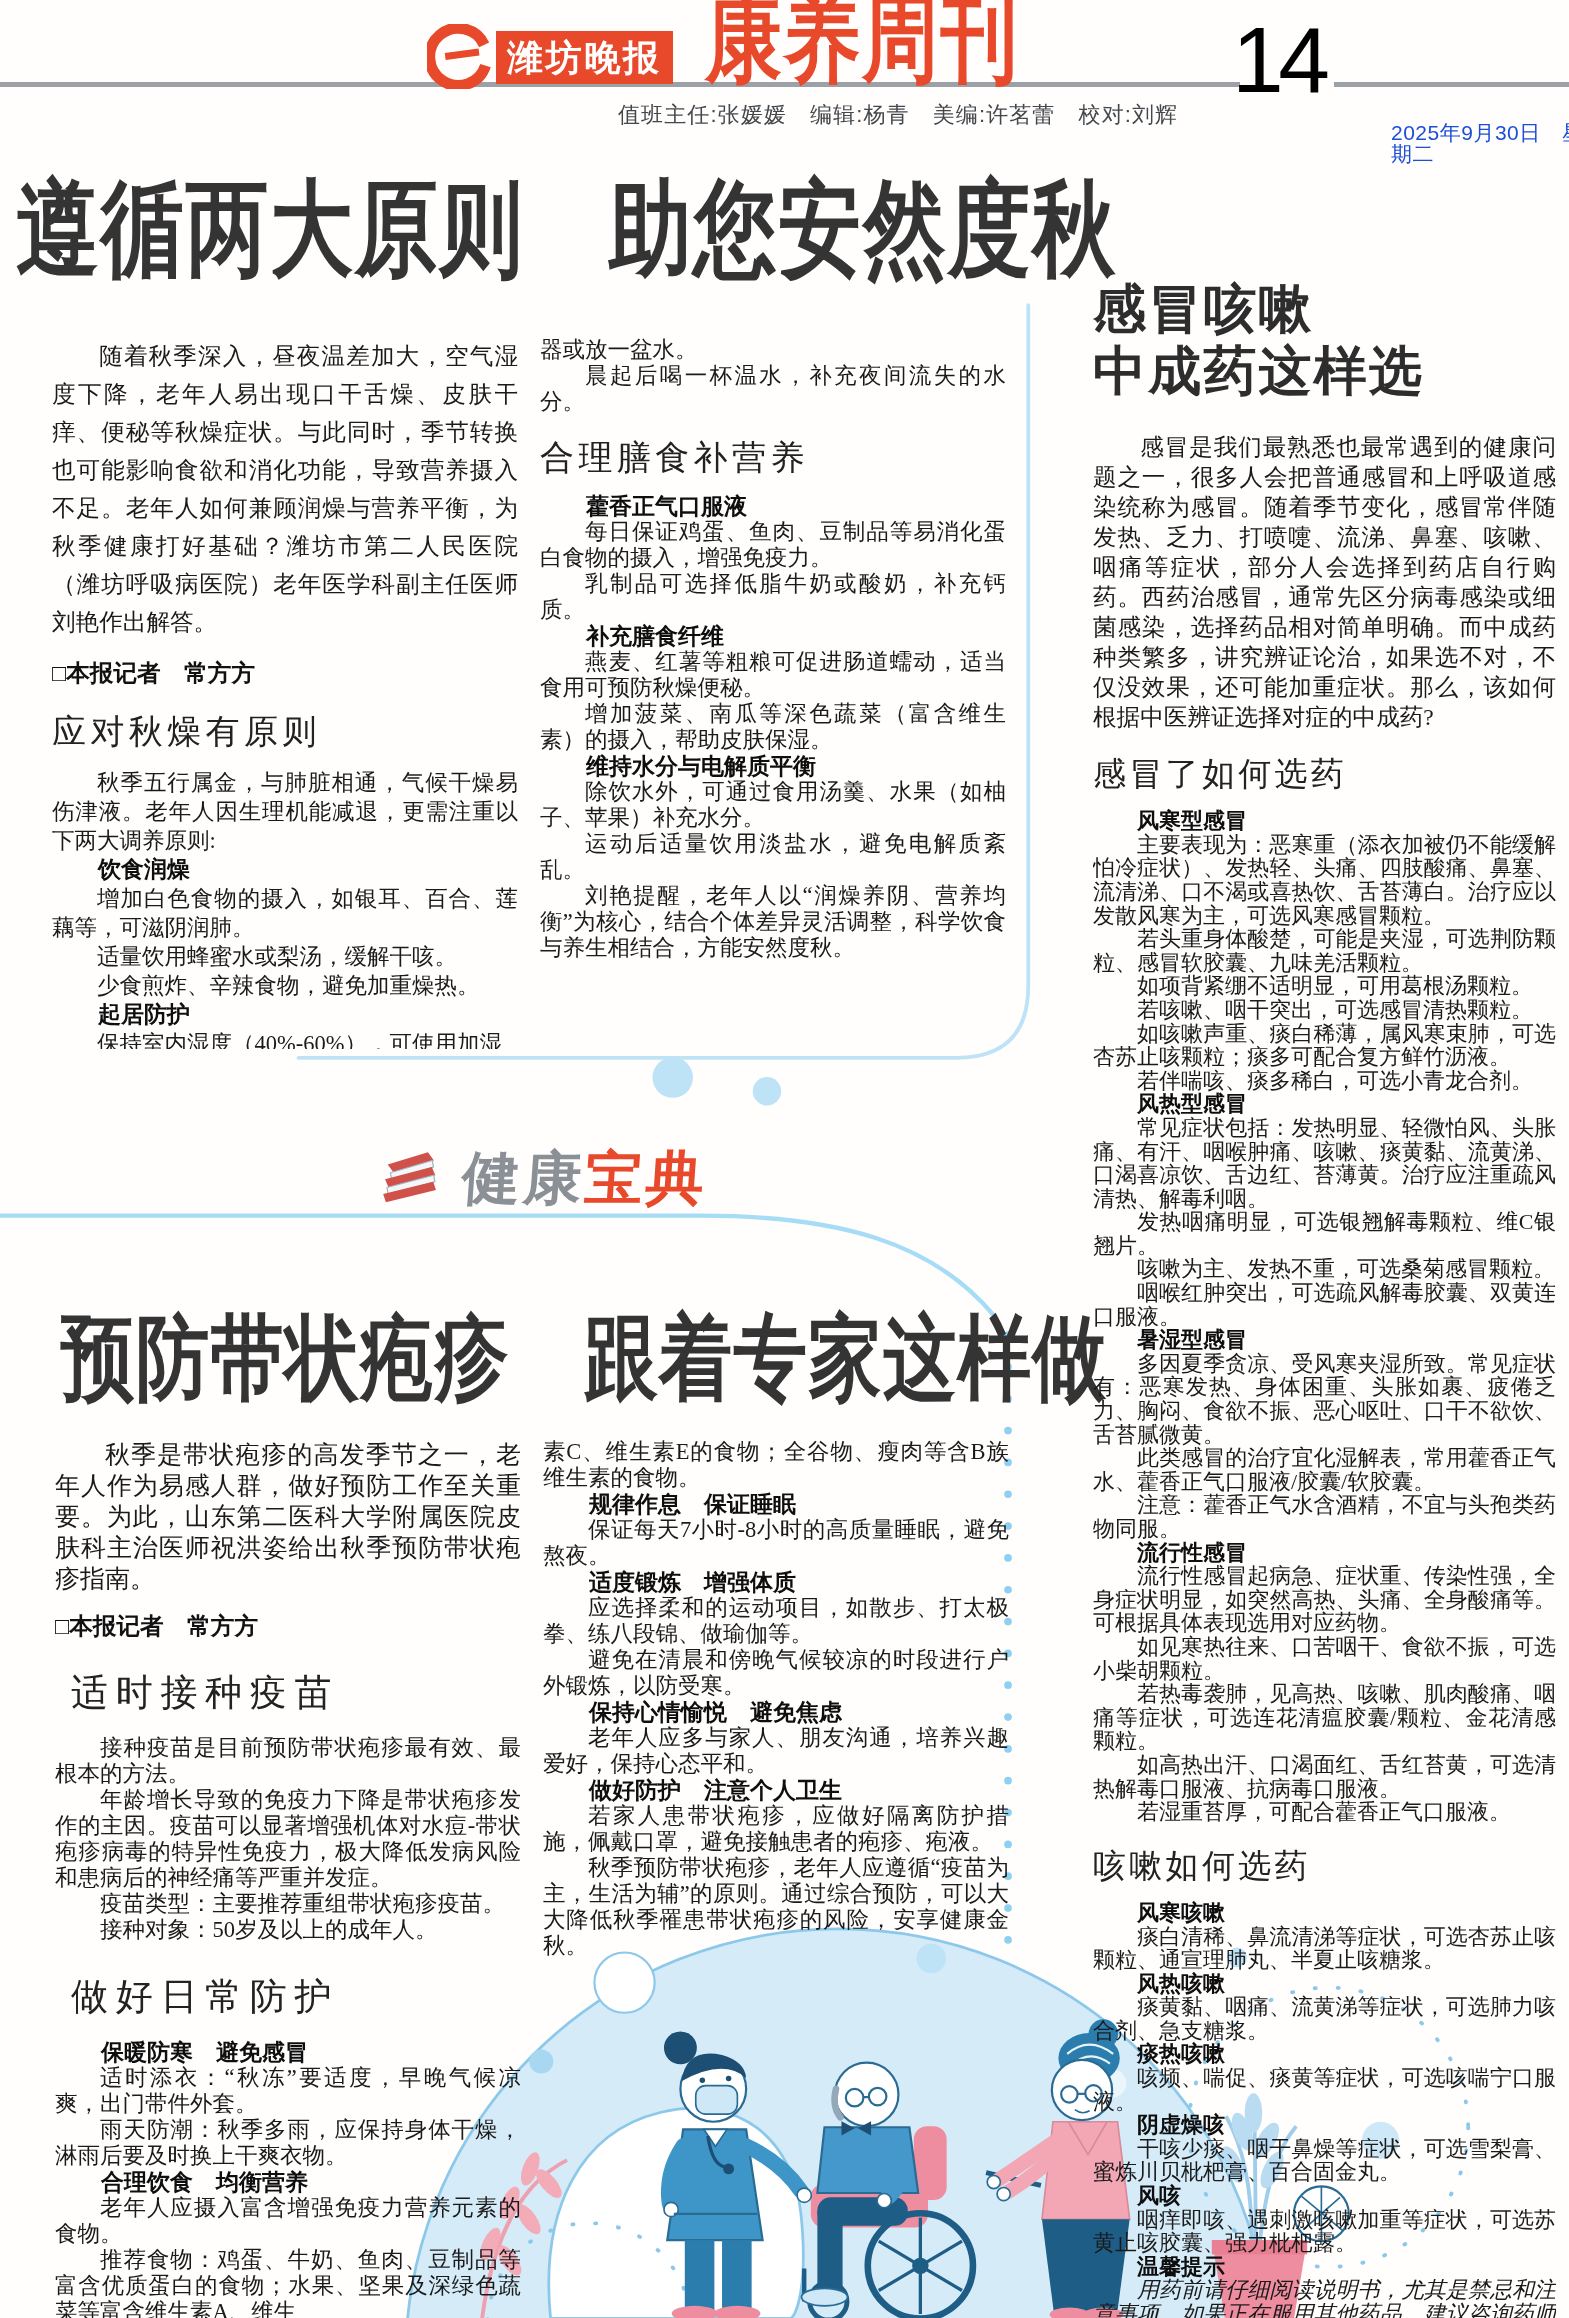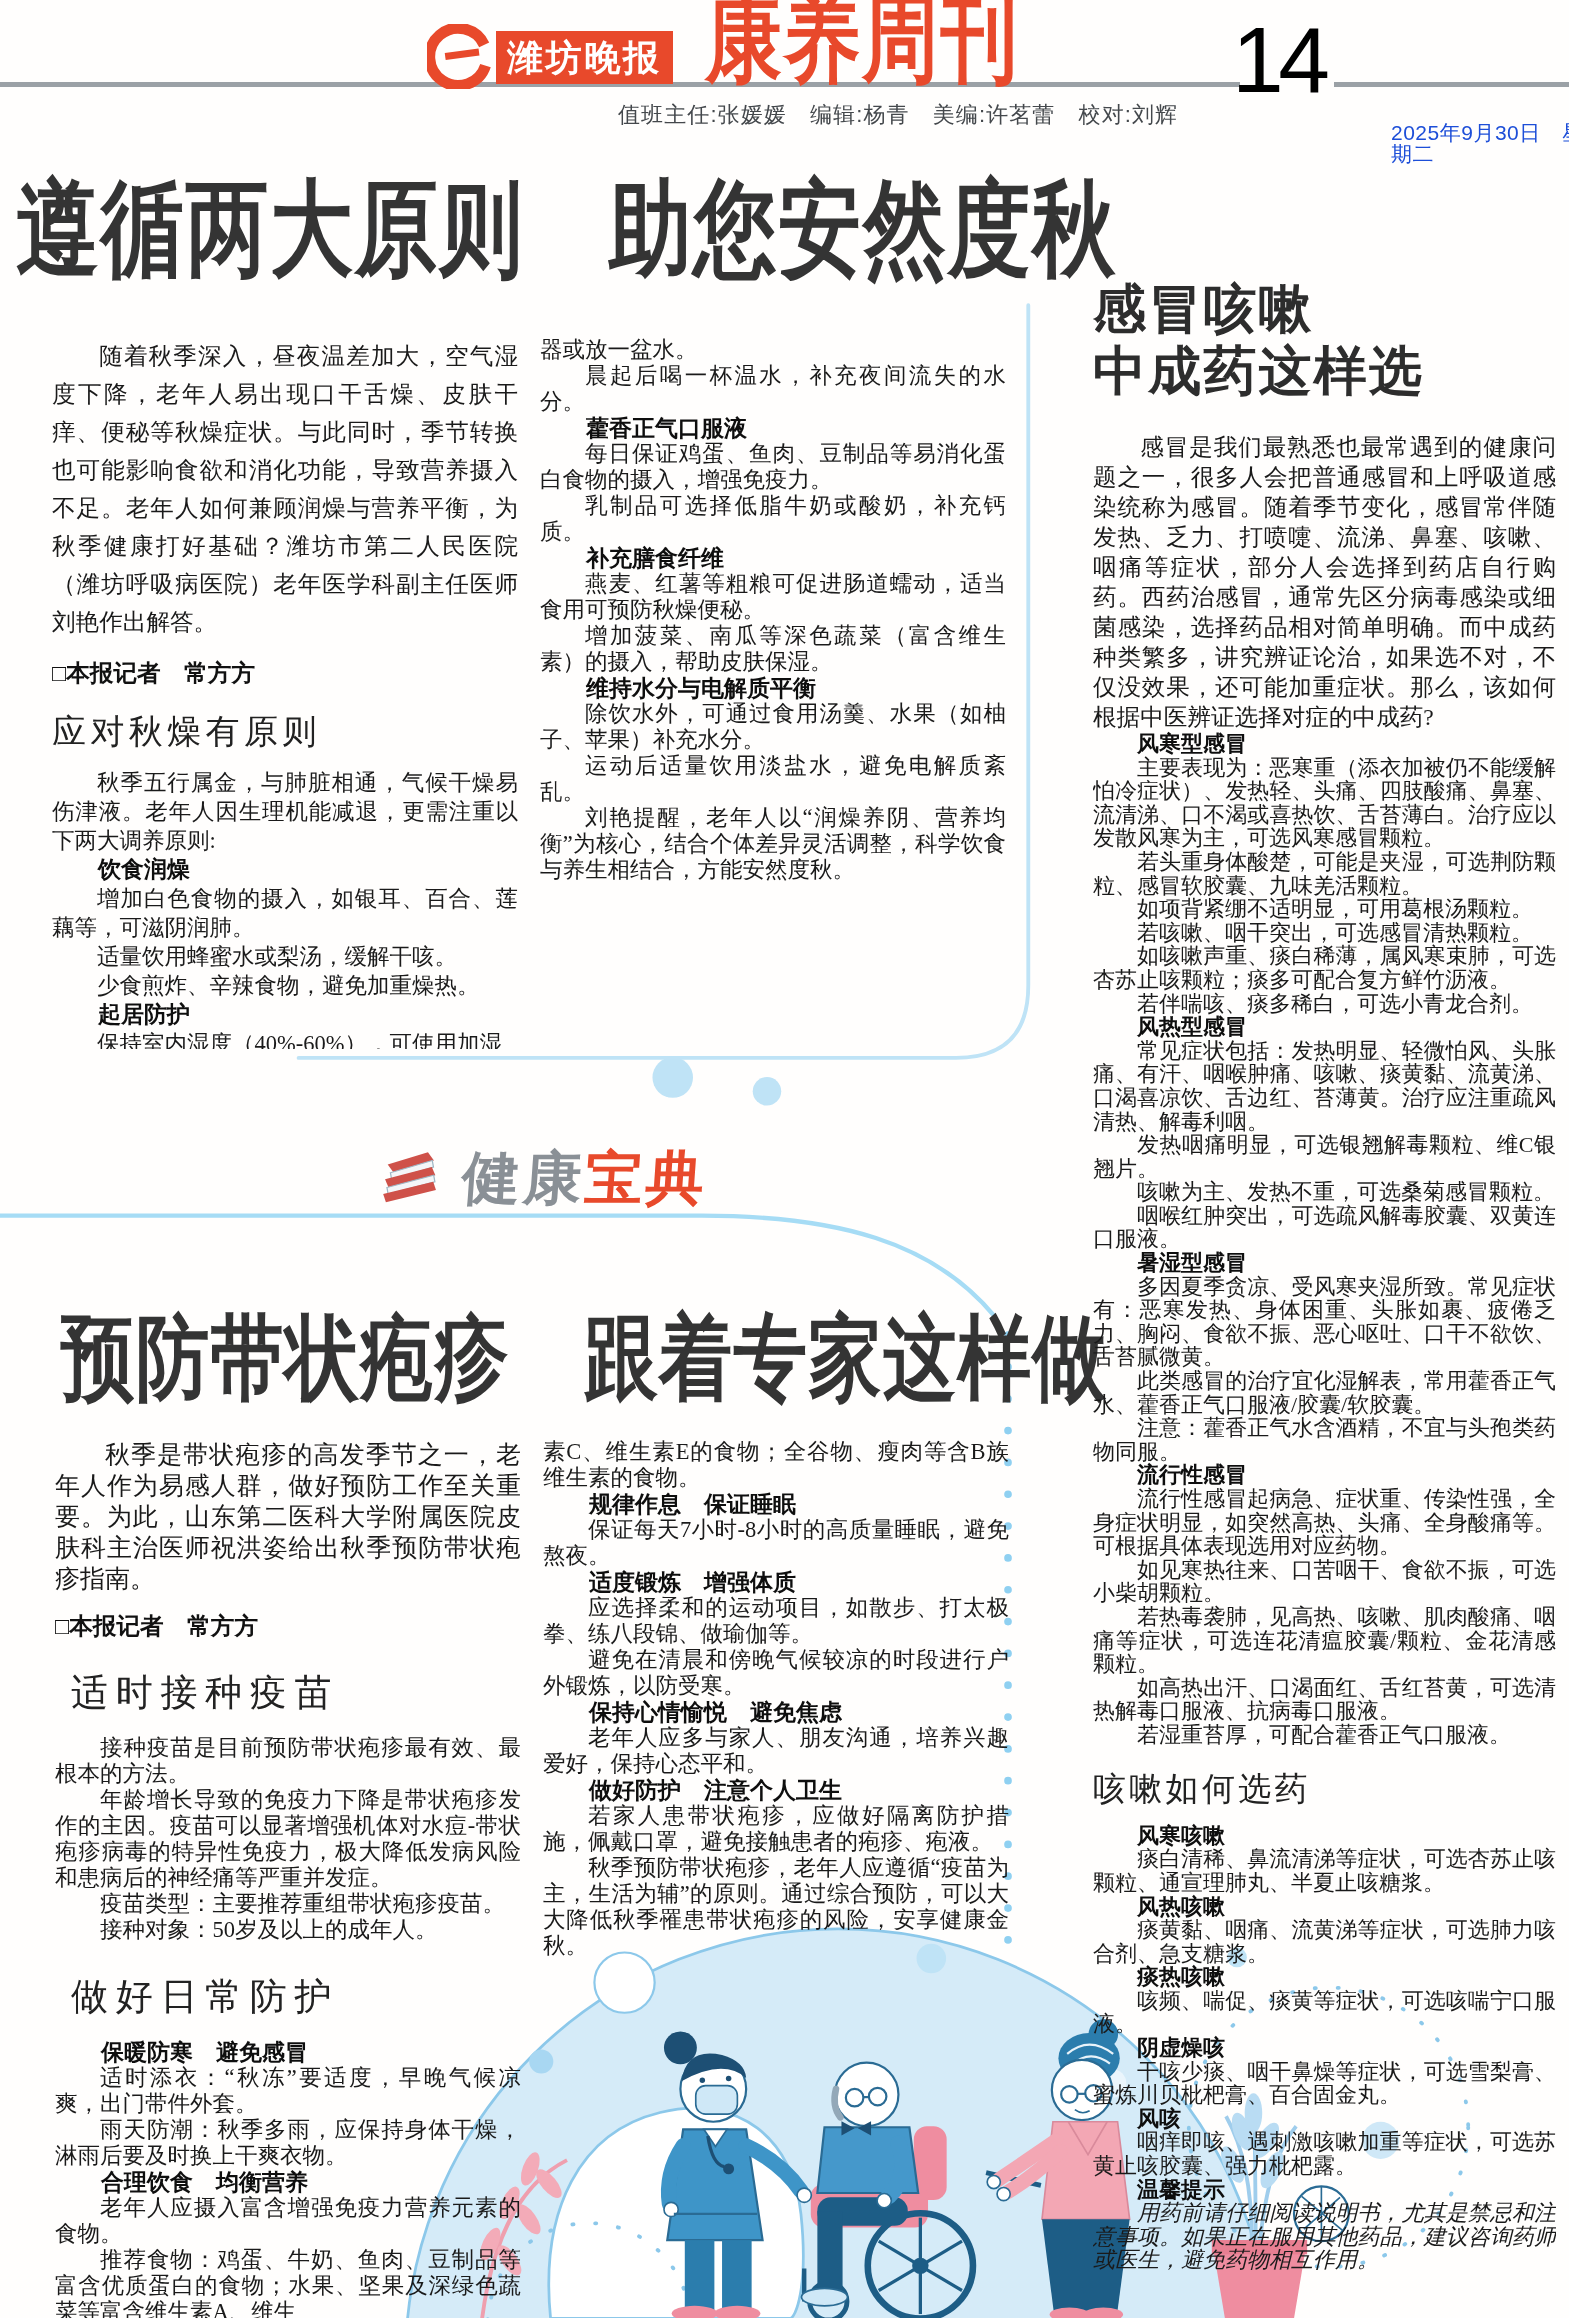--- a/index.html
+++ b/index.html
@@ -230,20 +230,21 @@
         <p class="body-p">适量饮用蜂蜜水或梨汤，缓解干咳。</p>
         <p class="body-p">少食煎炸、辛辣食物，避免加重燥热。</p>
         <p class="sub">起居防护</p>
         <p class="body-p">保持室内湿度（40%-60%），可使用加湿</p>
       </div>
   </section>
   <section class="col a1c2">
     <div>
         <p class="body-p no-indent">器或放一盆水。</p>
         <p class="body-p">晨起后喝一杯温水，补充夜间流失的水分。</p>
+        <h2 class="colhead">合理膳食补营养</h2>
         <p class="sub">藿香正气口服液</p>
         <p class="body-p">每日保证鸡蛋、鱼肉、豆制品等易消化蛋白食物的摄入，增强免疫力。</p>
         <p class="body-p">乳制品可选择低脂牛奶或酸奶，补充钙质。</p>
         <p class="sub">补充膳食纤维</p>
         <p class="body-p">燕麦、红薯等粗粮可促进肠道蠕动，适当食用可预防秋燥便秘。</p>
         <p class="body-p">增加菠菜、南瓜等深色蔬菜（富含维生素）的摄入，帮助皮肤保湿。</p>
         <p class="sub">维持水分与电解质平衡</p>
         <p class="body-p">除饮水外，可通过食用汤羹、水果（如柚子、苹果）补充水分。</p>
         <p class="body-p">运动后适量饮用淡盐水，避免电解质紊乱。</p>
         <p class="body-p">刘艳提醒，老年人以“润燥养阴、营养均衡”为核心，结合个体差异灵活调整，科学饮食与养生相结合，方能安然度秋。</p>
@@ -299,20 +300,21 @@
       </div>
   </section>
 
   <section class="col rcol">
     <h2 class="rhead" style="margin:0 0 30px 0;">
       <span>感冒咳嗽</span><br>
       <span>中成药这样选</span>
     </h2>
     <p class="intro r-intro">感冒是我们最熟悉也最常遇到的健康问题之一，很多人会把普通感冒和上呼吸道感染统称为感冒。随着季节变化，感冒常伴随发热、乏力、打喷嚏、流涕、鼻塞、咳嗽、咽痛等症状，部分人会选择到药店自行购药。西药治感冒，通常先区分病毒感染或细菌感染，选择药品相对简单明确。而中成药种类繁多，讲究辨证论治，如果选不对，不仅没效果，还可能加重症状。那么，该如何根据中医辨证选择对症的中成药?</p>
     <div>
+        <h2 class="colhead">感冒了如何选药</h2>
         <p class="sub">风寒型感冒</p>
         <p class="body-p">主要表现为：恶寒重（添衣加被仍不能缓解怕冷症状）、发热轻、头痛、四肢酸痛、鼻塞、流清涕、口不渴或喜热饮、舌苔薄白。治疗应以发散风寒为主，可选风寒感冒颗粒。</p>
         <p class="body-p">若头重身体酸楚，可能是夹湿，可选荆防颗粒、感冒软胶囊、九味羌活颗粒。</p>
         <p class="body-p">如项背紧绷不适明显，可用葛根汤颗粒。</p>
         <p class="body-p">若咳嗽、咽干突出，可选感冒清热颗粒。</p>
         <p class="body-p">如咳嗽声重、痰白稀薄，属风寒束肺，可选杏苏止咳颗粒；痰多可配合复方鲜竹沥液。</p>
         <p class="body-p">若伴喘咳、痰多稀白，可选小青龙合剂。</p>
         <p class="sub">风热型感冒</p>
         <p class="body-p">常见症状包括：发热明显、轻微怕风、头胀痛、有汗、咽喉肿痛、咳嗽、痰黄黏、流黄涕、口渴喜凉饮、舌边红、苔薄黄。治疗应注重疏风清热、解毒利咽。</p>
         <p class="body-p">发热咽痛明显，可选银翘解毒颗粒、维C银翘片。</p>

